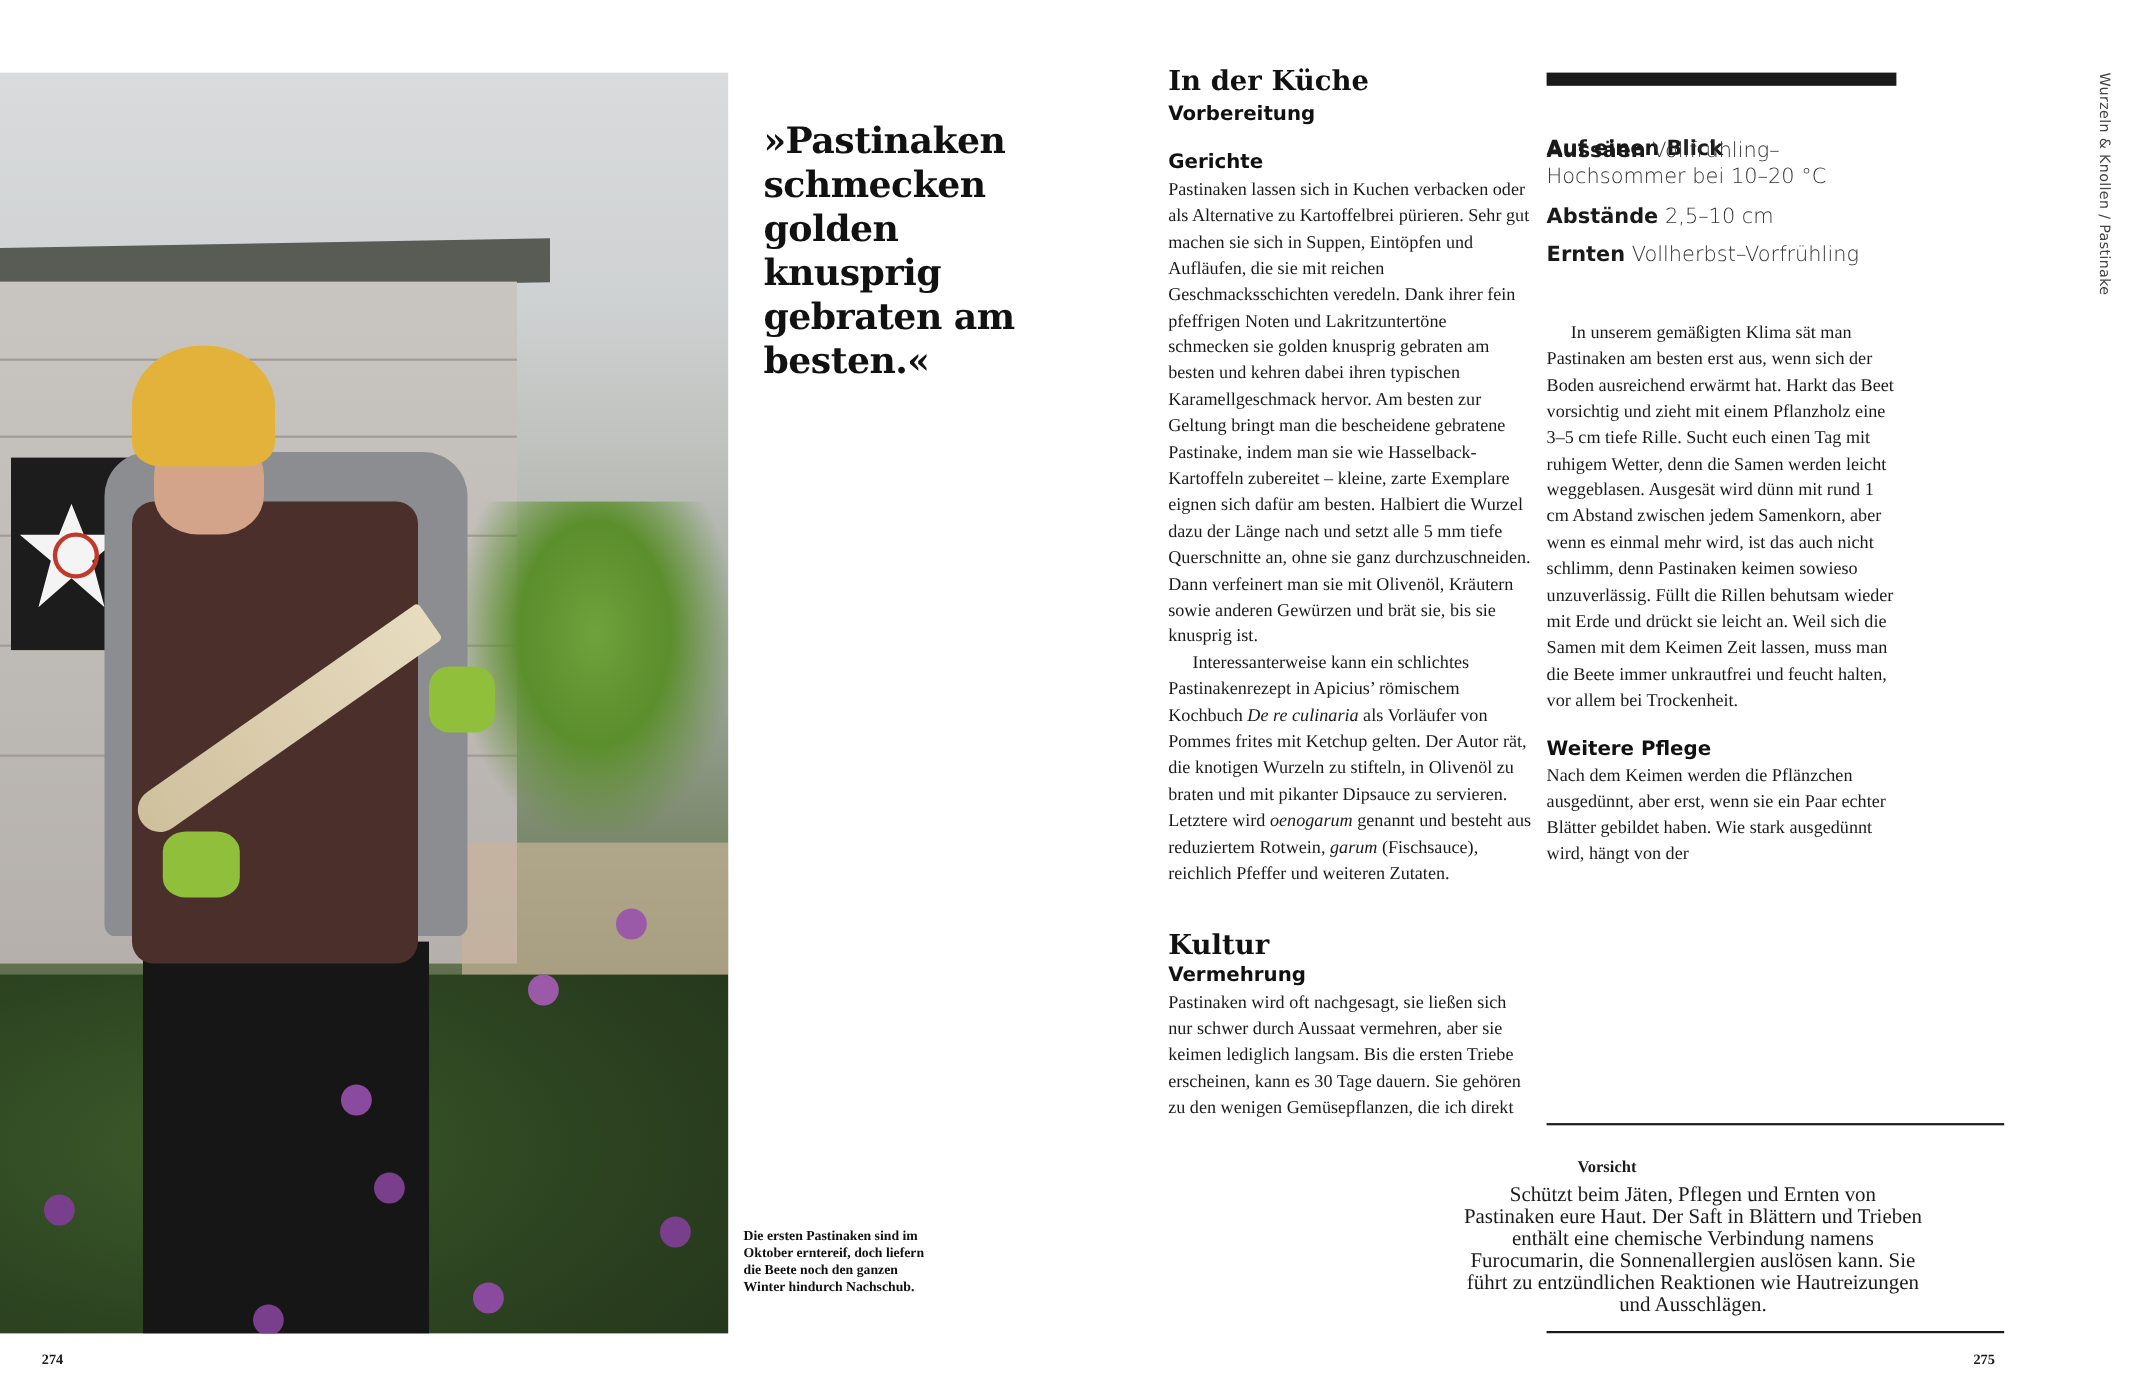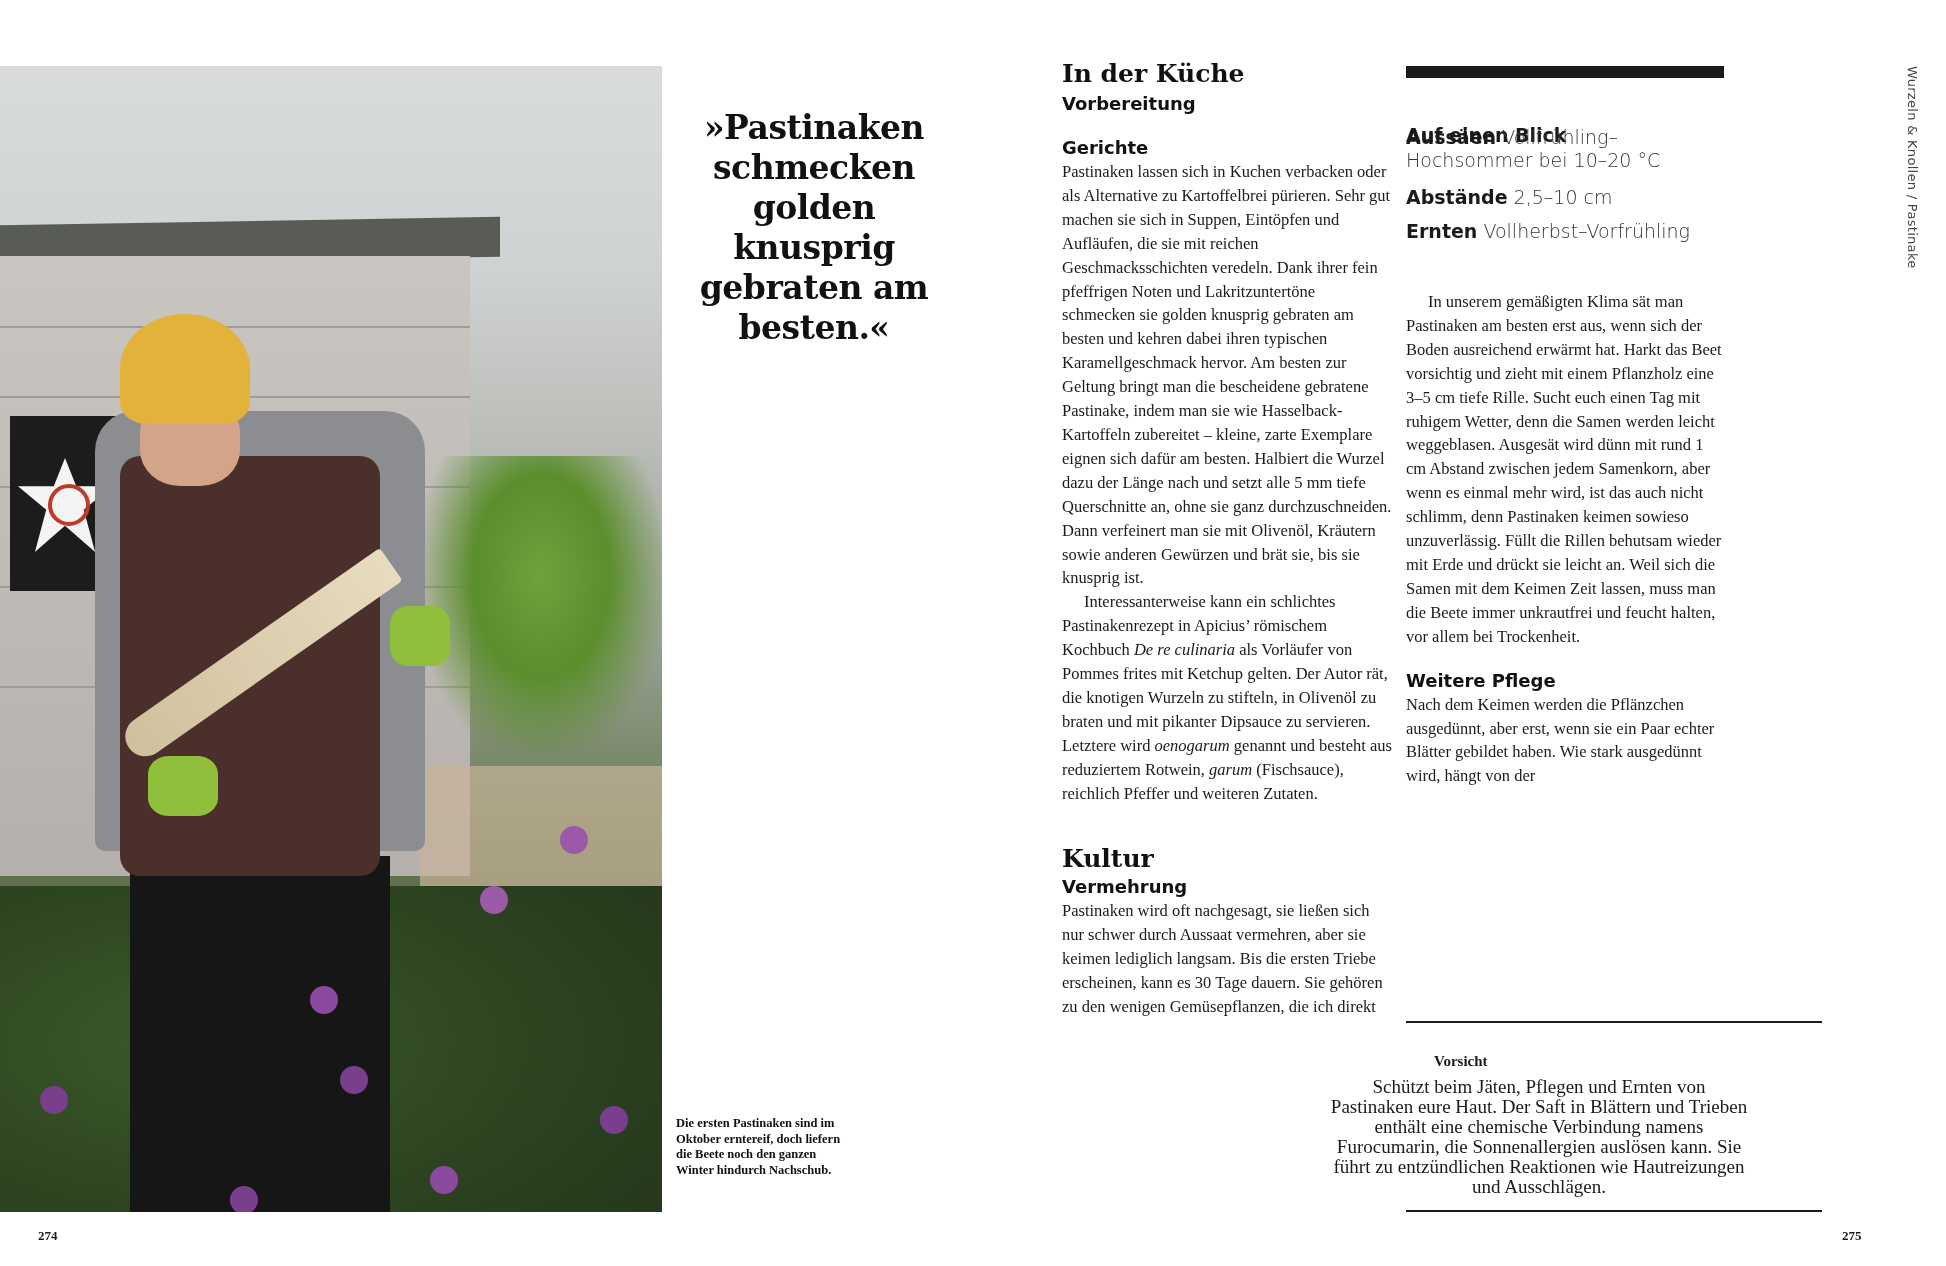--- a/index.html
+++ b/index.html
@@ -24,24 +24,24 @@
   .person-hood { left:95px; top:345px; width:330px; height:440px; background:#8c8d90; border-radius:40px 40px 10px 10px; }
   .person-vest { left:120px; top:390px; width:260px; height:420px; background:#4b2f2a; border-radius:20px; }
   .person-legs { left:130px; top:790px; width:260px; height:420px; background:#161616; }
   .parsnip { left:100px; top:570px; width:320px; height:40px; background:linear-gradient(90deg,#cfc09d,#e8dcc0); transform:rotate(-35deg); border-radius:20px 4px 4px 20px; }
   .glove-l { left:148px; top:690px; width:70px; height:60px; background:#8fbf3b; border-radius:30%; }
   .glove-r { left:390px; top:540px; width:60px; height:60px; background:#8fbf3b; border-radius:30%; }
   .flower { width:28px; height:28px; border-radius:50%; background:#7a3f8c; }
 
   .caption { left:676px; top:1116px; width:175px; font-family:"Liberation Serif", serif; font-weight:bold; font-size:12.5px; line-height:15.5px; color:#111; }
 
-  .pullquote { left:694px; top:108px; width:240px; font-family:"DejaVu Serif", serif; font-weight:bold; font-size:33px; line-height:40px; color:#111; letter-spacing:-0.5px;text-align:center; }
+  .pullquote { left:694px; top:108px; width:240px; font-family:"DejaVu Serif", serif; font-weight:bold; font-size:33px; line-height:40px; color:#111; letter-spacing:-0.5px; }
 
   .page-num-l { left:38px; top:1228px; font-weight:bold; font-size:13px; }
-  .page-num-r { left:1794px; top:1228px; font-weight:bold; font-size:13px;margin-left:48px; }
+  .page-num-r { left:1794px; top:1228px; font-weight:bold; font-size:13px; }
 
   .col1 { left:1062px; top:58px; width:330px; }
   .sec-title { font-family:"DejaVu Serif", serif; font-weight:bold; font-size:25px; line-height:32px; color:#111; }
   .sub { font-family:"DejaVu Sans", sans-serif; font-size:18px; line-height:24px; color:#111; font-weight:600; }
   .body { font-family:"Liberation Serif", serif; font-size:16.5px; line-height:23.9px; color:#1a1a1a; }
   .body p { margin:0; }
   .indent { text-indent:22px; }
   .it { font-style:italic; }
 
   .glance-bar { left:1406px; top:66px; width:318px; height:12px; background:#1a1a1a; }

